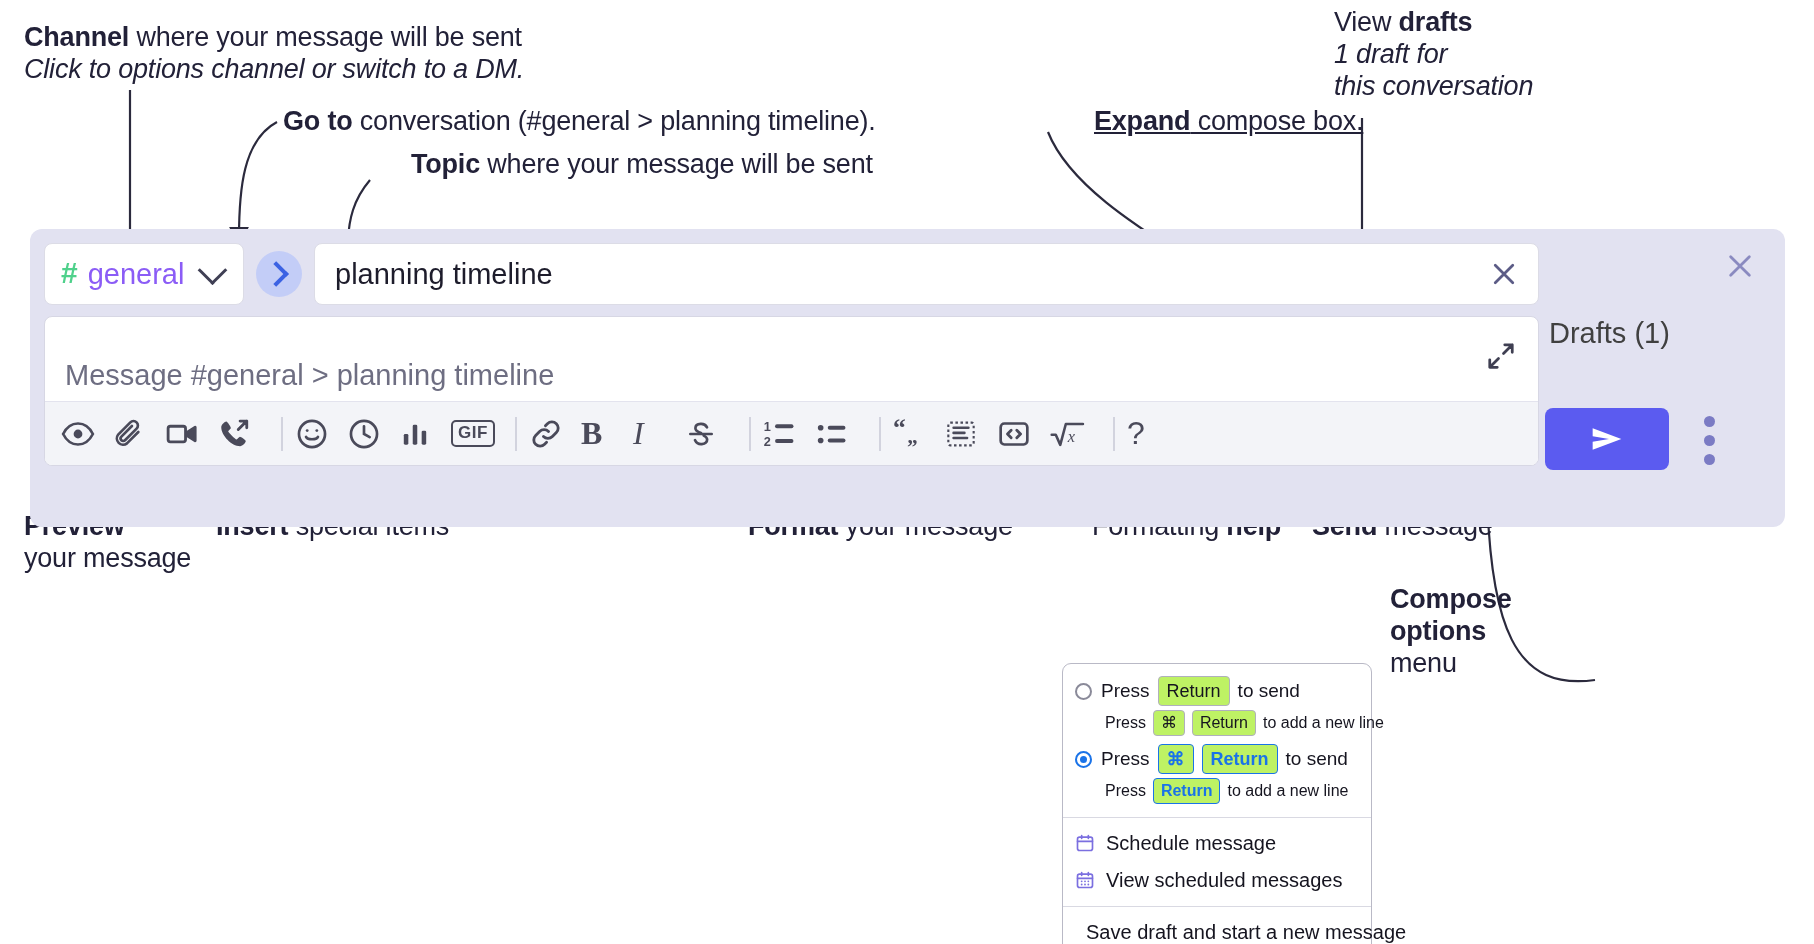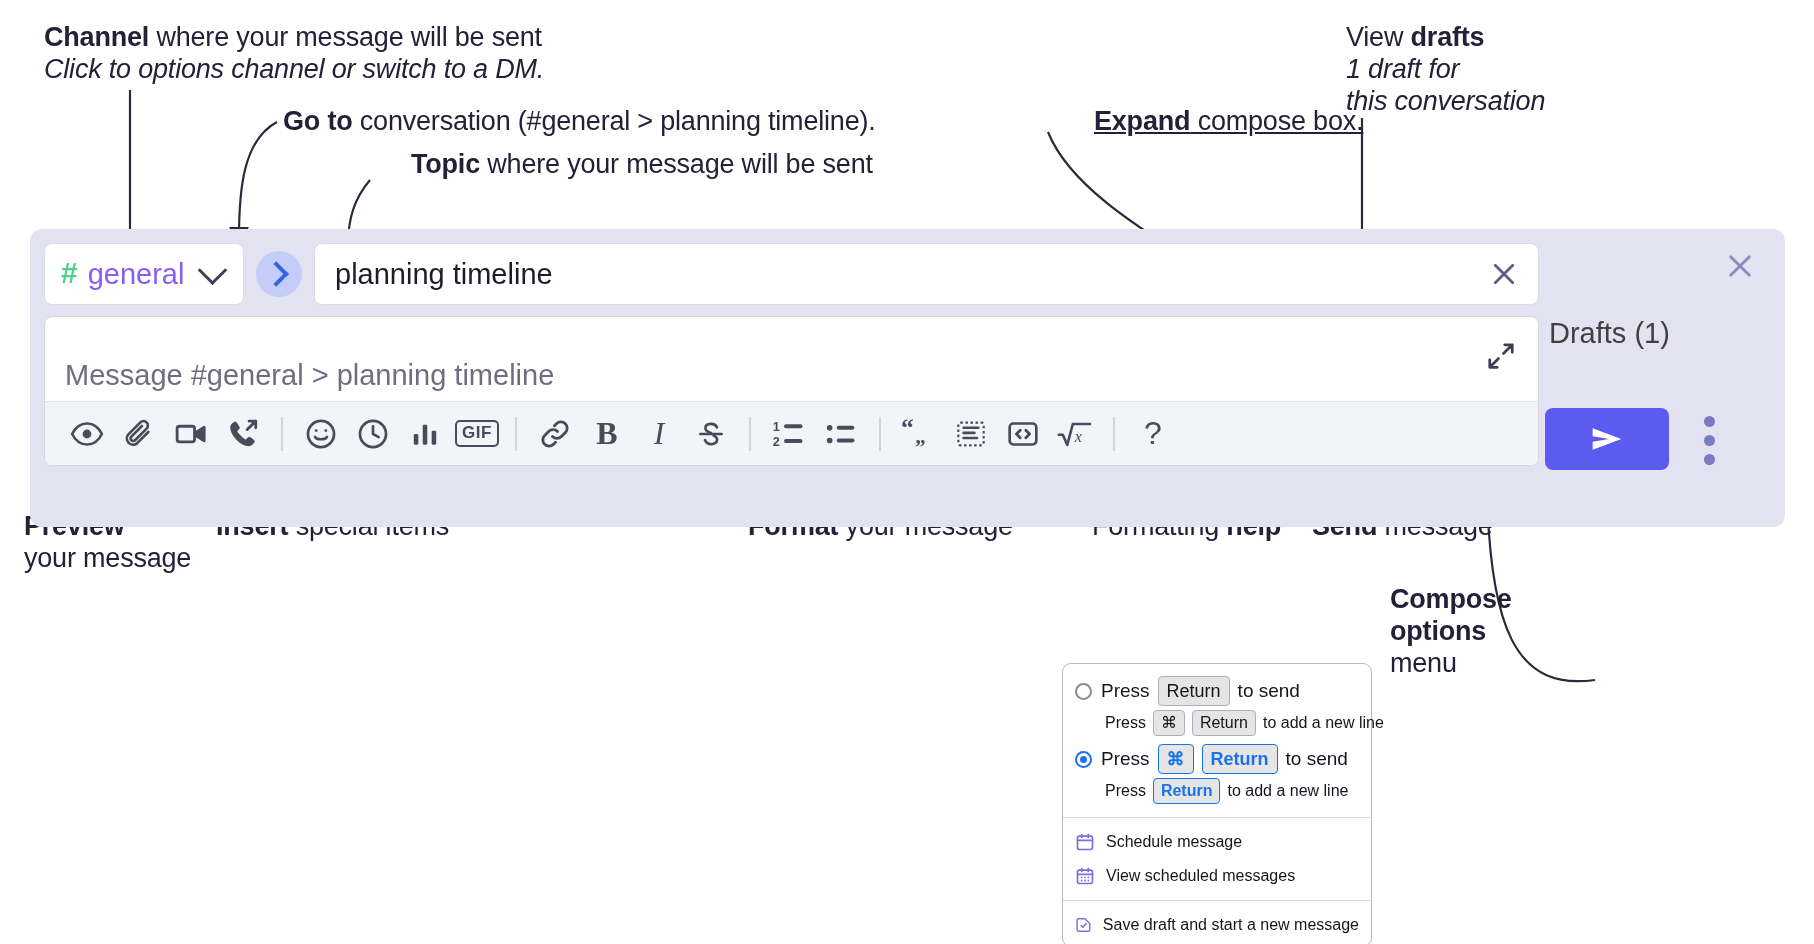--- a/index.html
+++ b/index.html
@@ -107,21 +107,21 @@
   .toolbar{
     background:#f3f4f8;
     border-top:1px solid #e3e3ee;
     height:64px;
     display:flex;align-items:center;
     padding:0 14px 0 16px;
     box-sizing:border-box;
   }
   .tbtn{
     width:52px;height:52px;
-    display:flex;align-items:center;justify-content:center;
+    display:flex;align-items:center;
     cursor:pointer;flex:0 0 auto;
     color:#4a4a5a;
   }
   .tsep{width:2px;height:34px;background:#d2d3de;margin:0 12px;flex:0 0 auto;}
   .gif{
     border:2.5px solid #4a4a5a;border-radius:5px;
     font-size:17px;font-weight:700;letter-spacing:0.5px;
     padding:2px 5px;line-height:1.1;color:#4a4a5a;
     font-family:"Liberation Sans", sans-serif;
   }
@@ -171,28 +171,28 @@
   .radio.sel{border-color:#1a73e8;}
   .radio.sel:after{
     content:"";position:absolute;left:3px;top:3px;width:7px;height:7px;border-radius:50%;
     background:#1a73e8;
   }
   .optmain{font-size:19px;color:#15141f;display:flex;align-items:center;gap:8px;white-space:nowrap;}
   .optsub{font-size:16px;color:#15141f;display:flex;align-items:center;gap:7px;white-space:nowrap;
           padding:2px 10px 6px 42px;}
   .key{
     border:1px solid #b0b0bd;border-radius:4px;padding:1px 7px;
-    font-size:16px;color:#15141f;background:#e5e5e5;line-height:1.35;display:inline-block;
+    font-size:16px;color:#15141f;background:#bef264;line-height:1.35;display:inline-block;
   }
   .optmain .key{font-size:18px;padding:2px 8px;}
   .key.blue{border-color:#1a73e8;color:#1a73e8;font-weight:600;}
   .menudiv{height:1px;background:#d9d9e2;margin:7px 0;}
   .menuitem{
     display:flex;align-items:center;gap:11px;
-    padding:7px 12px;font-size:16px;color:#15141f;cursor:pointer;white-space:nowrap;
+    padding:7px 12px;font-size:20px;color:#15141f;cursor:pointer;white-space:nowrap;
   }
 </style>
 </head>
 <body>
 
 <svg id="overlay" viewBox="0 0 1814 944">
   <defs>
     <marker id="arrow" markerWidth="9" markerHeight="9" refX="5" refY="4.5" orient="auto">
       <path d="M0,0 L9,4.5 L0,9 z" fill="#2b2a3d"></path>
     </marker>
@@ -216,38 +216,38 @@
     <path d="M1395,508 L1395,448" marker-end="url(#arrow)"></path>
 
     <path d="M1595,680 C1520,690 1484,640 1487,447" marker-end="url(#arrow)"></path>
 
     <path d="M116,470 q0,18 18,18 l175,0 q18,0 18,18 q0,-18 18,-18 l175,0 q18,0 18,-18"></path>
 
     <path d="M562,470 q0,18 18,18 l278,0 q18,0 18,18 q0,-18 18,-18 l278,0 q18,0 18,-18"></path>
   </g>
 </svg>
 
-<div class="ann" style="left:44px;top:22px;">
+<div class="ann" style="left:24px;top:22px;">
   <div><b>Channel</b><span> where your message will be sent</span></div>
   <div><i>Click to options channel or switch to a DM.</i></div>
 </div>
 
 <div class="ann" style="left:283px;top:106px;">
   <b>Go to</b><span> conversation (#general &gt; planning timeline).</span>
 </div>
 
 <div class="ann" style="left:411px;top:149px;">
   <b>Topic</b><span> where your message will be sent</span>
 </div>
 
 <div class="ann" style="left:1094px;top:106px;text-decoration:underline;">
   <b>Expand</b><span> compose box.</span>
 </div>
 
-<div class="ann" style="left:1334px;top:22px;margin-left:12px;">
+<div class="ann" style="left:1334px;top:7px;">
   <div><span>View </span><b>drafts</b></div>
   <div><i>1 draft for</i></div>
   <div><i>this conversation</i></div>
 </div>
 
 <div class="ann" style="left:24px;top:511px;">
   <div><b>Preview</b></div>
   <div><span>your message</span></div>
 </div>
 

